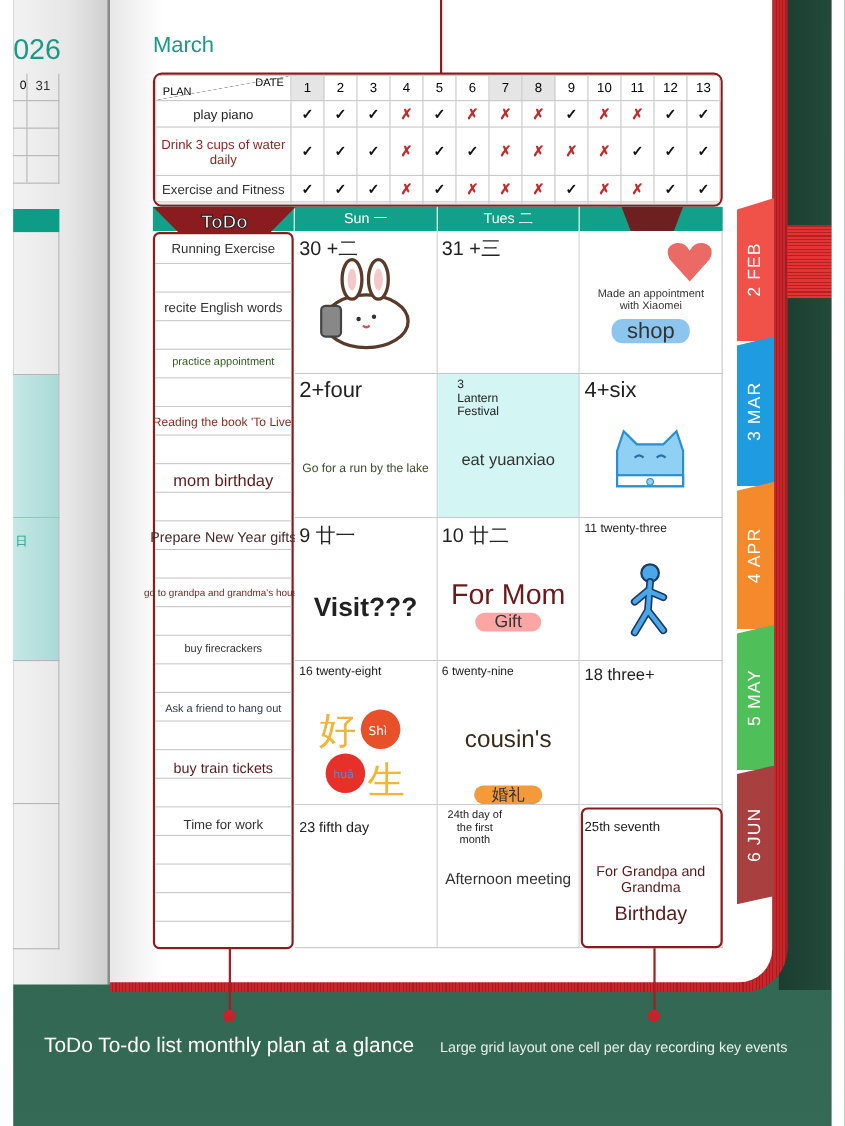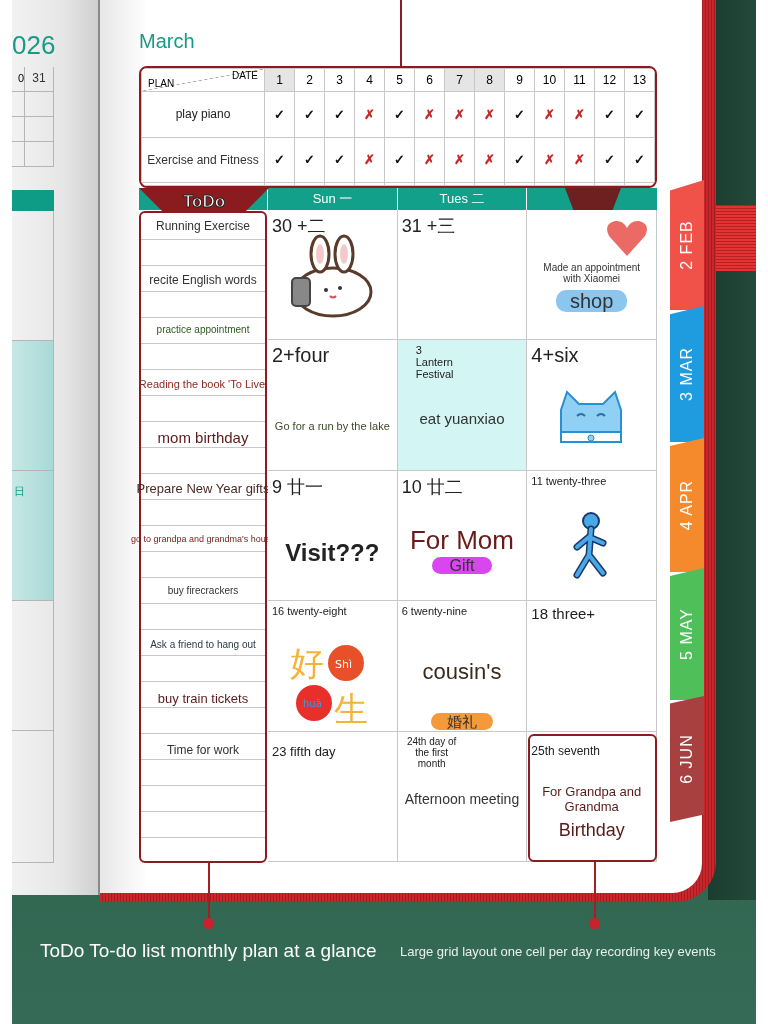--- a/index.html
+++ b/index.html
@@ -180,20 +180,36 @@
           <td class="crs">✗</td>
           <td class="crs">✗</td>
           <td class="crs">✗</td>
           <td class="chk">✓</td>
           <td class="crs">✗</td>
           <td class="crs">✗</td>
           <td class="chk">✓</td>
           <td class="chk">✓</td>
         </tr>
     <tr>
+      <td class="plan p2">Drink 3 cups of water daily</td>
+    <td class="chk">✓</td>
+          <td class="chk">✓</td>
+          <td class="chk">✓</td>
+          <td class="crs">✗</td>
+          <td class="chk">✓</td>
+          <td class="chk">✓</td>
+          <td class="crs">✗</td>
+          <td class="crs">✗</td>
+          <td class="crs">✗</td>
+          <td class="crs">✗</td>
+          <td class="chk">✓</td>
+          <td class="chk">✓</td>
+          <td class="chk">✓</td>
+        </tr>
+    <tr>
       <td class="plan p3">Exercise and Fitness</td>
     <td class="chk">✓</td>
           <td class="chk">✓</td>
           <td class="chk">✓</td>
           <td class="crs">✗</td>
           <td class="chk">✓</td>
           <td class="crs">✗</td>
           <td class="crs">✗</td>
           <td class="crs">✗</td>
           <td class="chk">✓</td>
@@ -316,21 +332,21 @@
     </svg>
   </div>
 
   <div class="cell">
     <span class="date">9 廿一</span>
     <div class="ev" style="top:68px;font-size:24px;font-weight:bold;color:#222;">Visit???</div>
   </div>
   <div class="cell">
     <span class="date">10 廿二</span>
     <div class="ev" style="top:54px;font-size:26px;color:#6a1a1a;">For Mom</div>
-    <div class="ev" style="top:86px;font-size:16px;"><span style="background:#d946ef;border-radius:10px;padding:0 18px;">Gift</span></div>
+    <div class="ev" style="top:86px;font-size:16px;"><span style="background:#fca5a5;border-radius:10px;padding:0 18px;">Gift</span></div>
   </div>
   <div class="cell">
     <span class="date sm">11 twenty-three</span>
     <svg style="position:absolute;left:38px;top:36px" width="50" height="80" viewBox="0 0 50 80">
       <circle cx="26" cy="14" r="8" fill="#4aa8e8" stroke="#1a3a6a" stroke-width="2"></circle>
       <path d="M26 22 L24 48 L12 68 M24 48 L38 66 M24 30 L12 40 M24 30 L38 36" stroke="#1a3a6a" stroke-width="7" stroke-linecap="round" fill="none"></path>
       <path d="M26 22 L24 48 L12 68 M24 48 L38 66 M24 30 L12 40 M24 30 L38 36" stroke="#4aa8e8" stroke-width="4" stroke-linecap="round" fill="none"></path>
     </svg>
   </div>
 

